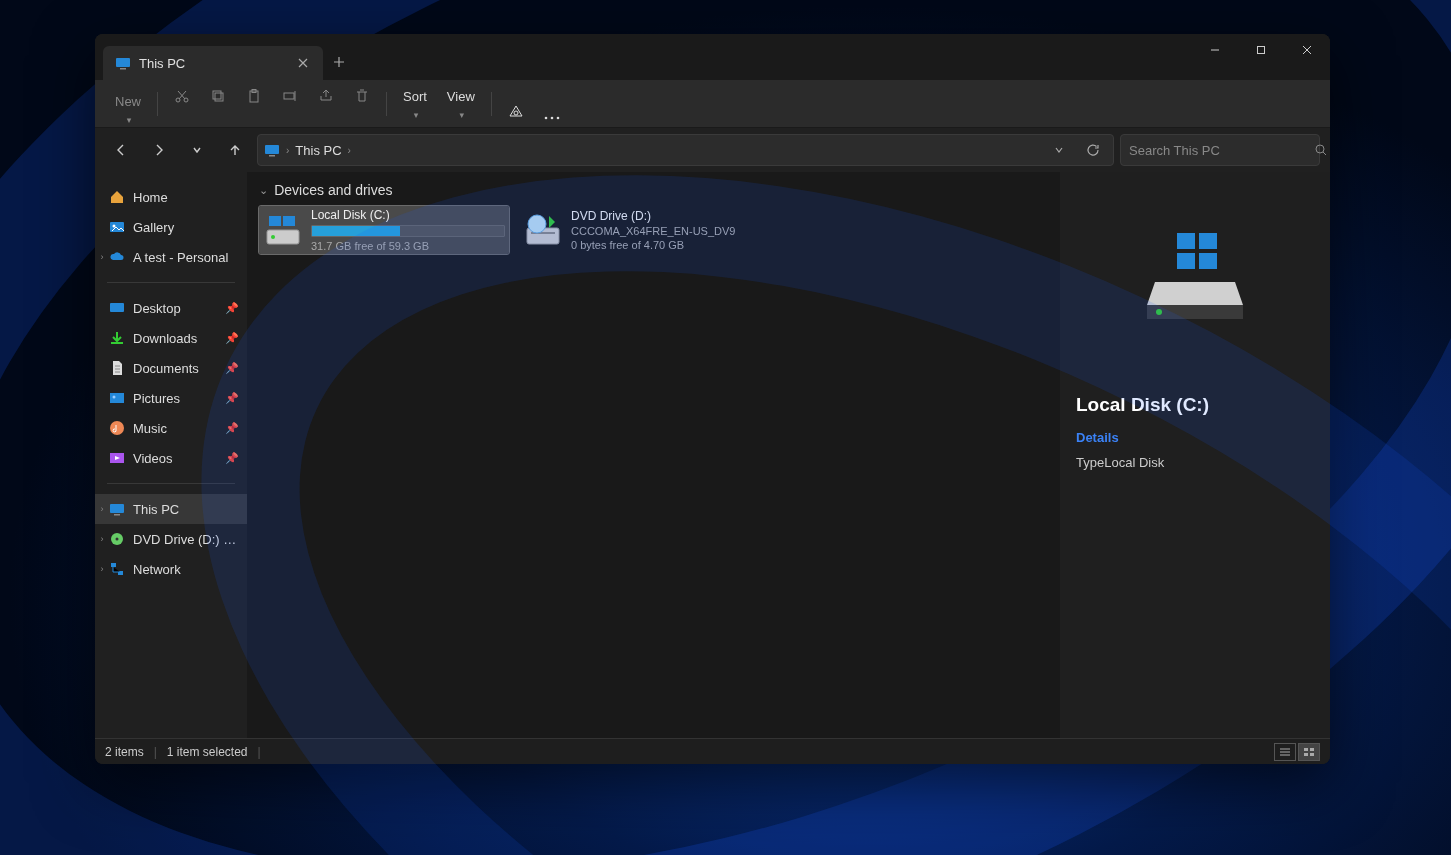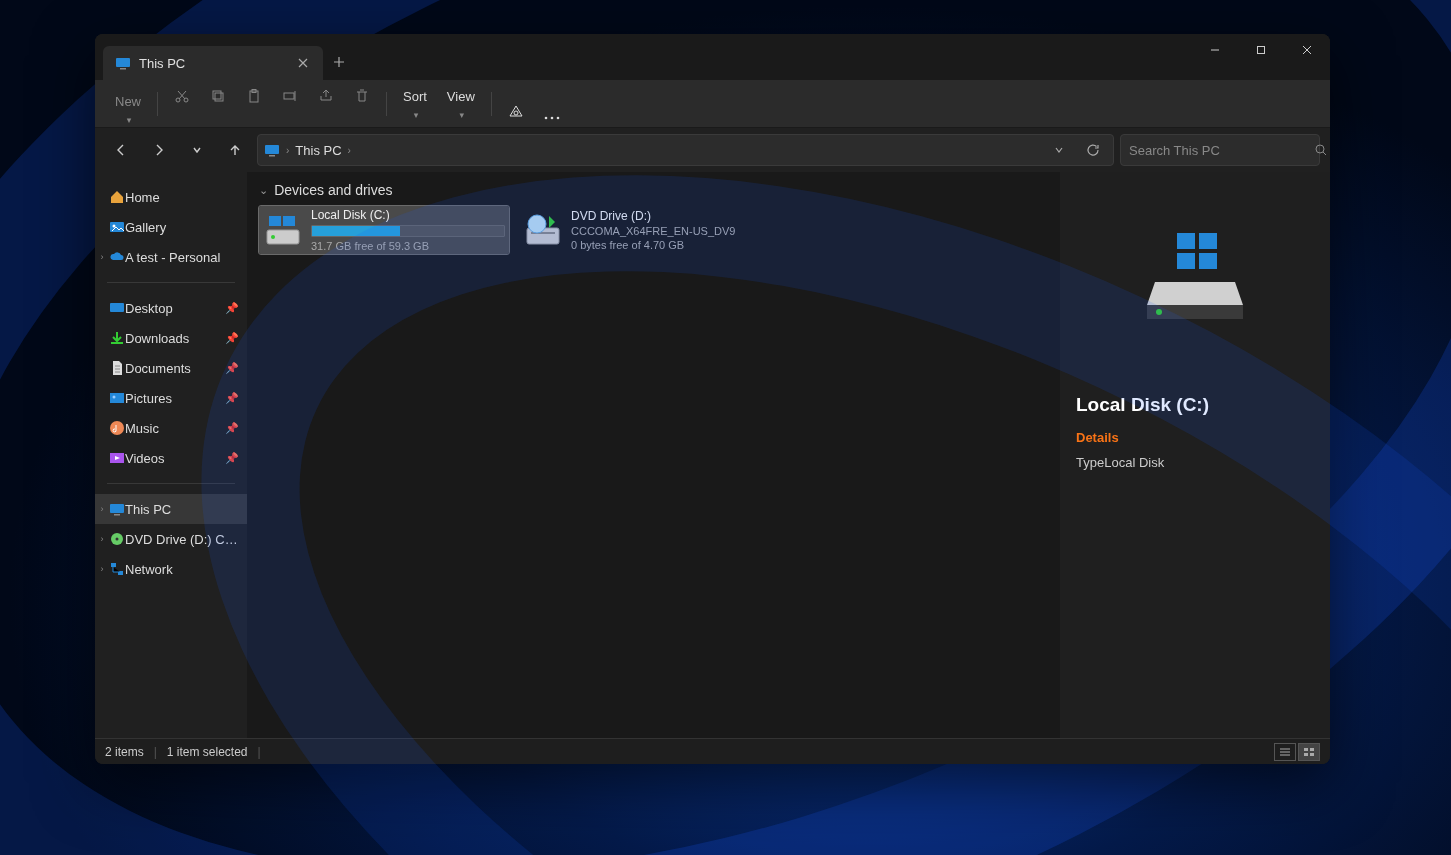--- a/index.html
+++ b/index.html
@@ -77,21 +77,21 @@
 .search-icon { color:#888; font-size:12px; }
 
 
 .body { flex:1; display:flex; overflow:hidden; }
 
 
 .sidebar { width:152px; background:#202020; padding:6px 0; overflow-y:auto; }
 .side-group { padding:4px 0; }
 .side-sep { height:1px; background:#383838; margin:6px 12px; }
 .side-item {
-  height:30px; display:flex; align-items:center; gap:0; padding:0 8px 0 14px;
+  height:30px; display:flex; align-items:center; gap:8px; padding:0 8px 0 14px;
   cursor:pointer; position:relative; color:#ddd;
 }
 .side-item.selected { background:#373737; }
 .side-exp { position:absolute; left:0px; width:14px; text-align:center; color:#888; font-size:9px; }
 .side-icon { width:16px; height:16px; display:flex; align-items:center; justify-content:center; flex-shrink:0; }
 .side-label { flex:1; white-space:nowrap; overflow:hidden; text-overflow:ellipsis; font-size:13px; }
 .pin { color:#888; font-size:11px; }
 
 
 .main { flex:1; background:#191919; padding:10px 12px; overflow:auto; }
@@ -110,21 +110,21 @@
 .drive-bar { height:12px; background:#555; border:1px solid #666; border-radius:1px; margin:1px 0; overflow:hidden; }
 .drive-bar-fill { height:100%; background:#26a0da; }
 
 
 .details { width:270px; background:#1f1f1f; display:flex; flex-direction:column; }
 .details-thumb {
   height:210px; display:flex; align-items:center; justify-content:center; background:#1f1f1f;
 }
 .details-body { padding:12px 16px; }
 .details-title { font-size:19px; font-weight:600; color:#fff; margin-bottom:14px; }
-.details-section { font-size:13px; font-weight:600; color:#f97316; margin-bottom:10px; }
+.details-section { font-size:13px; font-weight:600; color:#3b82f6; margin-bottom:10px; }
 .details-row { display:flex; font-size:13px; color:#ccc; margin-bottom:6px; }
 
 
 .statusbar {
   height:26px; background:#1e1e1e; border-top:1px solid #333;
   display:flex; align-items:center; padding:0 10px; font-size:12px; color:#ccc; gap:10px;
 }
 .status-sep { color:#555; }
 .status-spacer { flex:1; }
 .viewtoggle { display:flex; gap:2px; }

